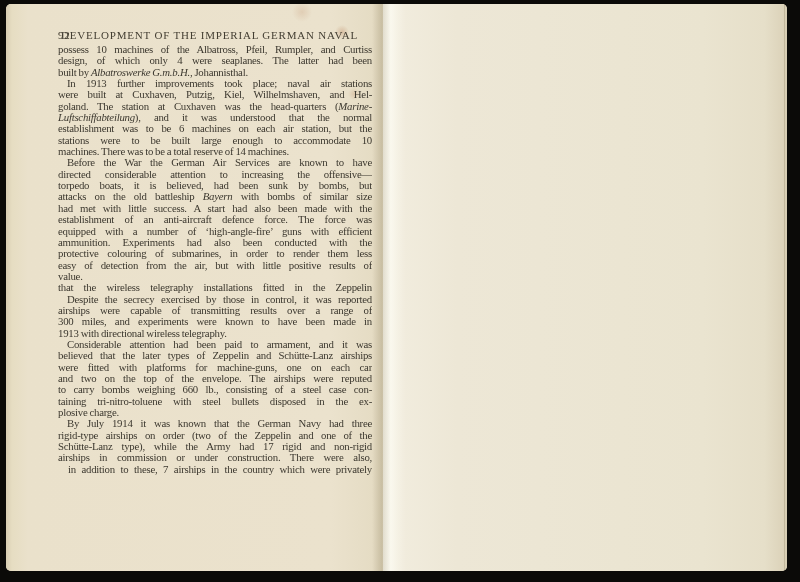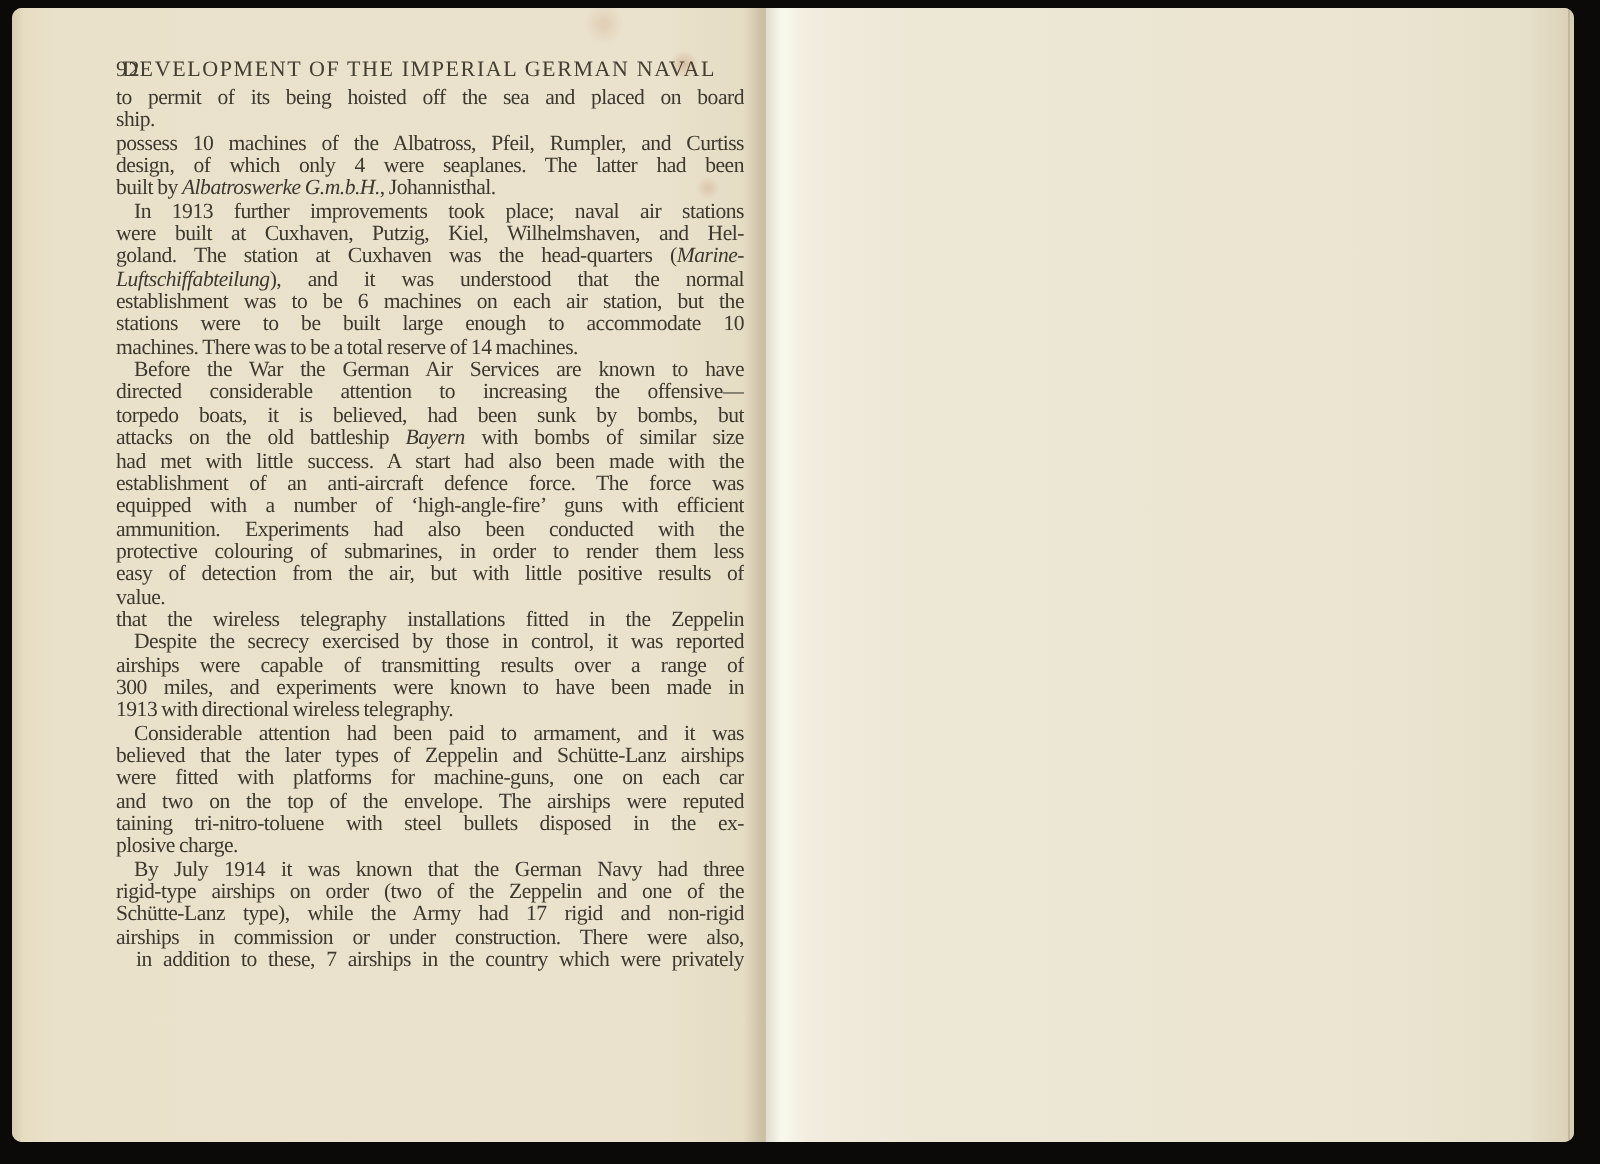--- a/index.html
+++ b/index.html
@@ -33,24 +33,20 @@
 <body>
 
 <div class="book">
 
   <div class="page-left">
     <div class="page-header">
       <span class="page-num">92</span>
       <span class="running-title">DEVELOPMENT OF THE IMPERIAL GERMAN NAVAL</span>
     </div>
     <div class="textblock">
-        <div class="para">
-          <div class="tline first">to permit of its being hoisted off the sea and placed on board</div>
-          <div class="tline last">ship.</div>
-        </div>
         <div class="para indent">
           <div class="tline">possess 10 machines of the Albatross, Pfeil, Rumpler, and Curtiss</div>
           <div class="tline">design, of which only 4 were seaplanes. The latter had been</div>
           <div class="tline last">built by <i>Albatroswerke G.m.b.H.</i>, Johannisthal.</div>
         </div>
         <div class="para indent">
           <div class="tline first">In 1913 further improvements took place; naval air stations</div>
           <div class="tline">were built at Cuxhaven, Putzig, Kiel, Wilhelmshaven, and Hel-</div>
           <div class="tline">goland. The station at Cuxhaven was the head-quarters (<i>Marine-</i></div>
           <div class="tline"><i>Luftschiffabteilung</i>), and it was understood that the normal</div>
@@ -76,20 +72,21 @@
           <div class="tline first">Despite the secrecy exercised by those in control, it was reported</div>
           <div class="tline">airships were capable of transmitting results over a range of</div>
           <div class="tline">300 miles, and experiments were known to have been made in</div>
           <div class="tline last">1913 with directional wireless telegraphy.</div>
         </div>
         <div class="para indent">
           <div class="tline first">Considerable attention had been paid to armament, and it was</div>
           <div class="tline">believed that the later types of Zeppelin and Schütte-Lanz airships</div>
           <div class="tline">were fitted with platforms for machine-guns, one on each car</div>
           <div class="tline">and two on the top of the envelope. The airships were reputed</div>
+          <div class="tline">to carry bombs weighing 660 lb., consisting of a steel case con-</div>
           <div class="tline">taining tri-nitro-toluene with steel bullets disposed in the ex-</div>
           <div class="tline last">plosive charge.</div>
         </div>
         <div class="para indent cont">
           <div class="tline first">By July 1914 it was known that the German Navy had three</div>
           <div class="tline">rigid-type airships on order (two of the Zeppelin and one of the</div>
           <div class="tline">Schütte-Lanz type), while the Army had 17 rigid and non-rigid</div>
           <div class="tline">airships in commission or under construction. There were also,</div>
           <div class="tline last">in addition to these, 7 airships in the country which were privately</div>
         </div>

